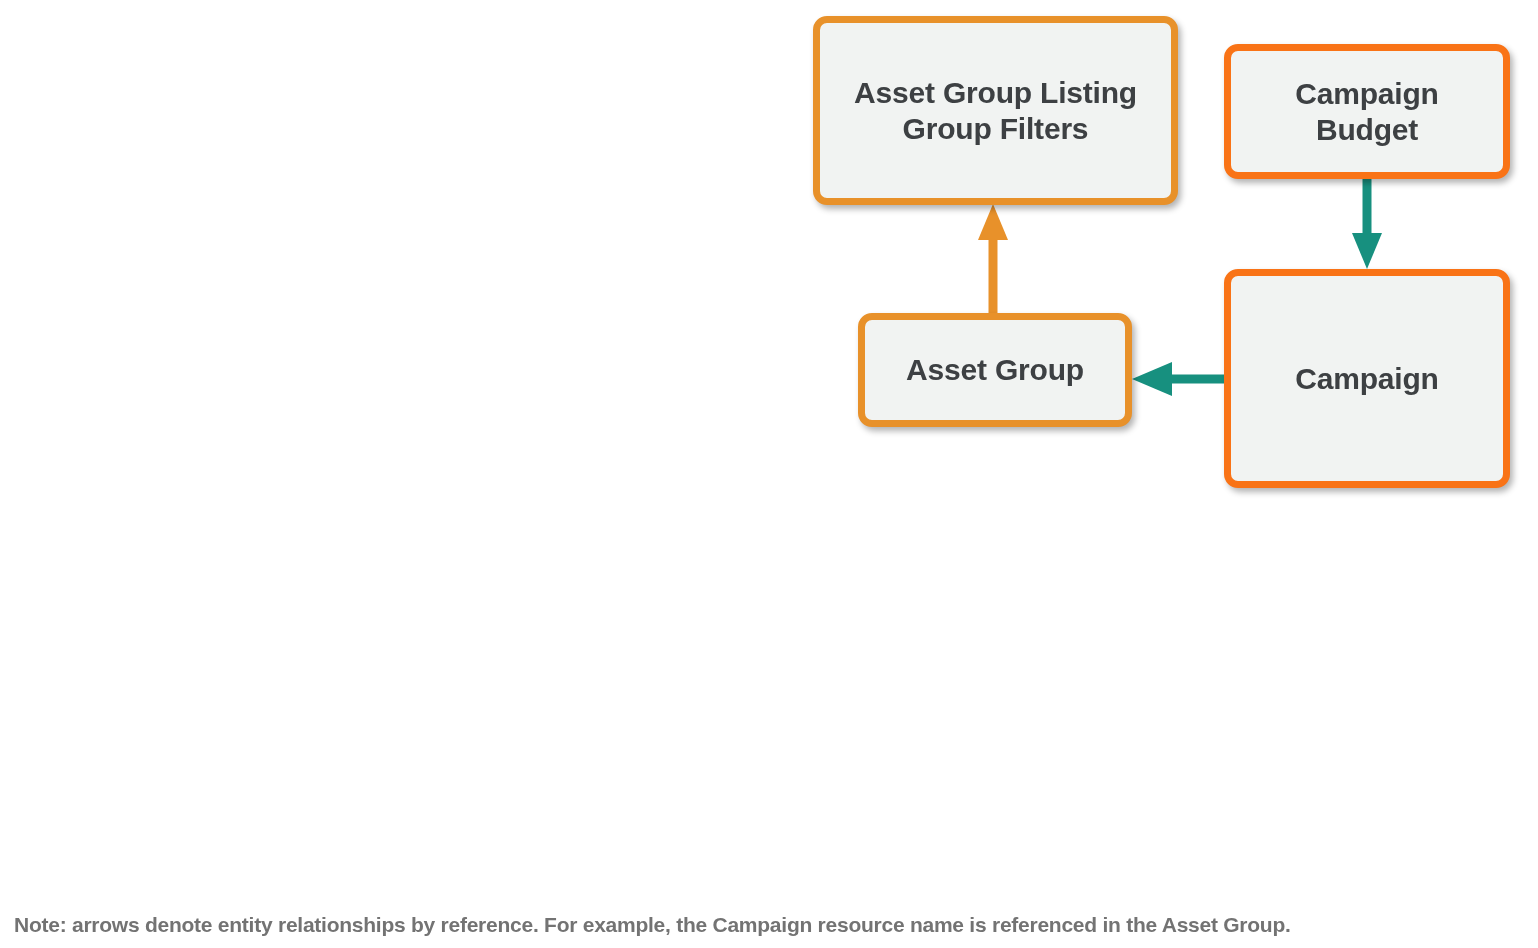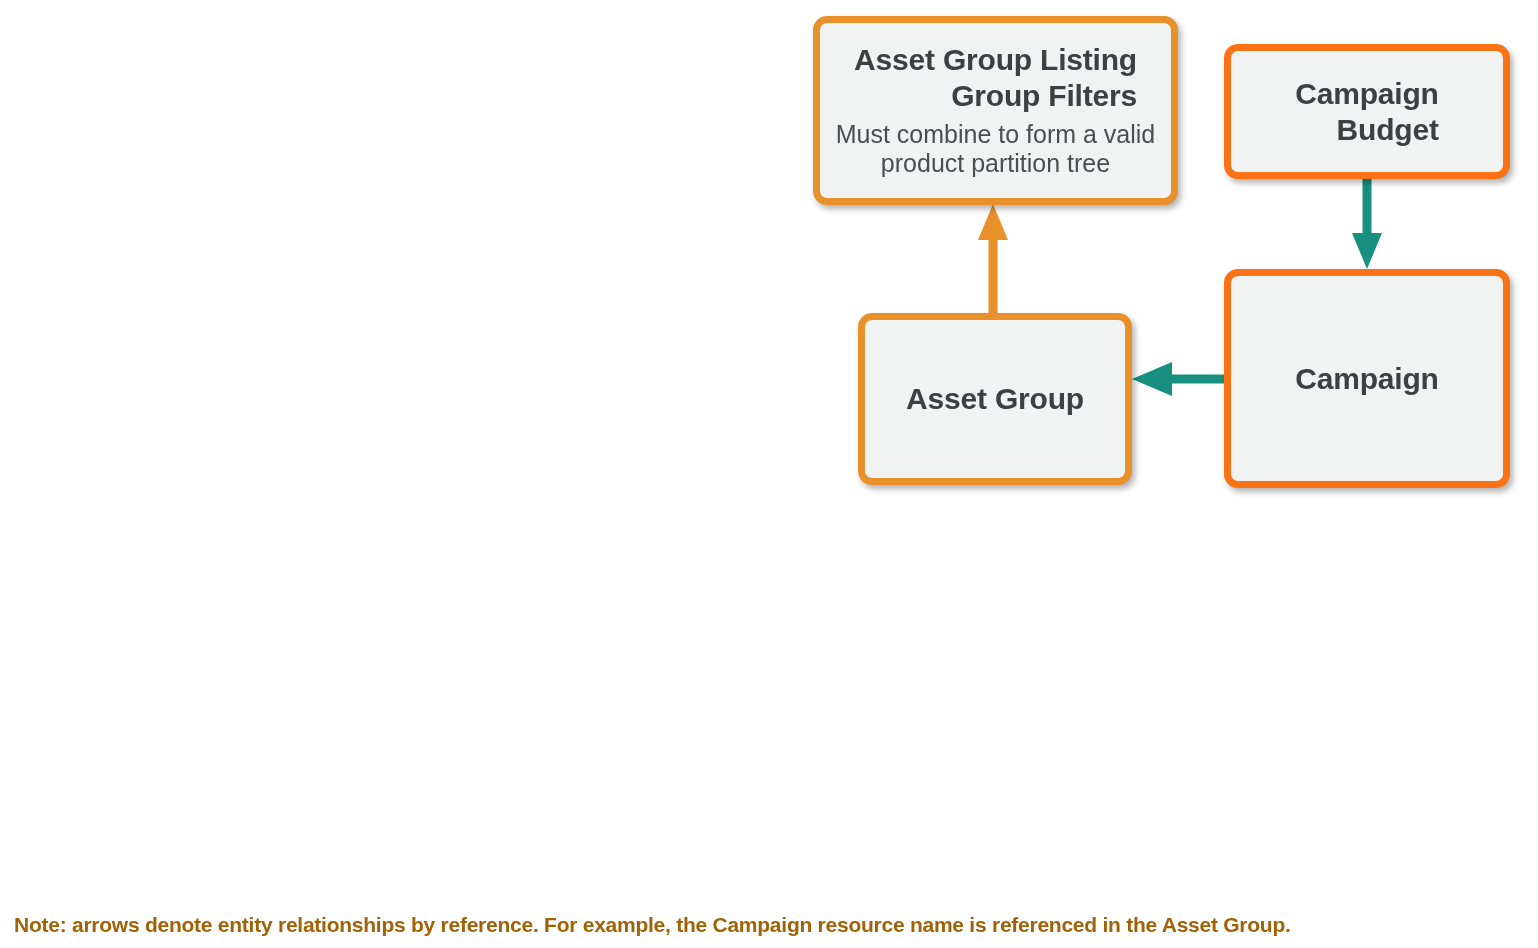--- a/index.html
+++ b/index.html
@@ -36,55 +36,54 @@
   .node.orange { border: 7px solid #e8912a; }
   .node.teal   { border: 7px solid #f97316; }
 
   .node-title {
     font-size: 30px;
     font-weight: bold;
     color: #3d4043;
     line-height: 1.17;
     letter-spacing: -0.2px;
     white-space: pre-line;
-    text-align: right;
   }
   .node-sub {
     font-size: 25px;
     font-weight: normal;
     color: #4a4e51;
     line-height: 1.18;
     margin-top: 7px;
     white-space: pre-line;
   }
 
   
   #node-aglgf  { left: 813px;  top: 16px;  width: 365px; height: 189px; }
   #node-budget { left: 1224px; top: 44px;  width: 286px; height: 135px; }
-  #node-ag     { left: 858px;  top: 313px; width: 274px; height: 172px; }
+  #node-ag     { left: 858px;  top: 313px; width: 274px; height: 114px; }
   #node-camp   { left: 1224px; top: 269px; width: 286px; height: 219px; }
 
   
   #edges {
     position: absolute;
     left: 0; top: 0;
     width: 1538px;
     height: 948px;
     z-index: 2;
     pointer-events: none;
   }
 
   
   #note {
     position: absolute;
     left: 14px;
     top: 913px;
     font-size: 21px;
     font-weight: bold;
-    color: #a16207;
+    color: #737373;
     letter-spacing: -0.25px;
     white-space: nowrap;
   }
 </style>
 </head>
 <body>
 
 <div id="canvas">
 
   <svg id="edges" viewBox="0 0 1538 948" width="1538" height="948">
@@ -101,22 +100,20 @@
 
     <g>
       <line x1="1224" y1="379" x2="1170" y2="379" stroke="#17907f" stroke-width="9"></line>
       <polygon points="1132,379 1172,362 1172,396" fill="#17907f"></polygon>
     </g>
   </svg>
 
   <div class="node orange" id="node-aglgf">
     <div class="node-title">Asset Group Listing
 Group Filters</div>
-    <div class="node-sub">Must combine to form a valid
-product partition tree</div>
   </div>
 
   <div class="node teal" id="node-budget">
     <div class="node-title">Campaign
 Budget</div>
   </div>
 
   <div class="node orange" id="node-ag">
     <div class="node-title">Asset Group</div>
   </div>

